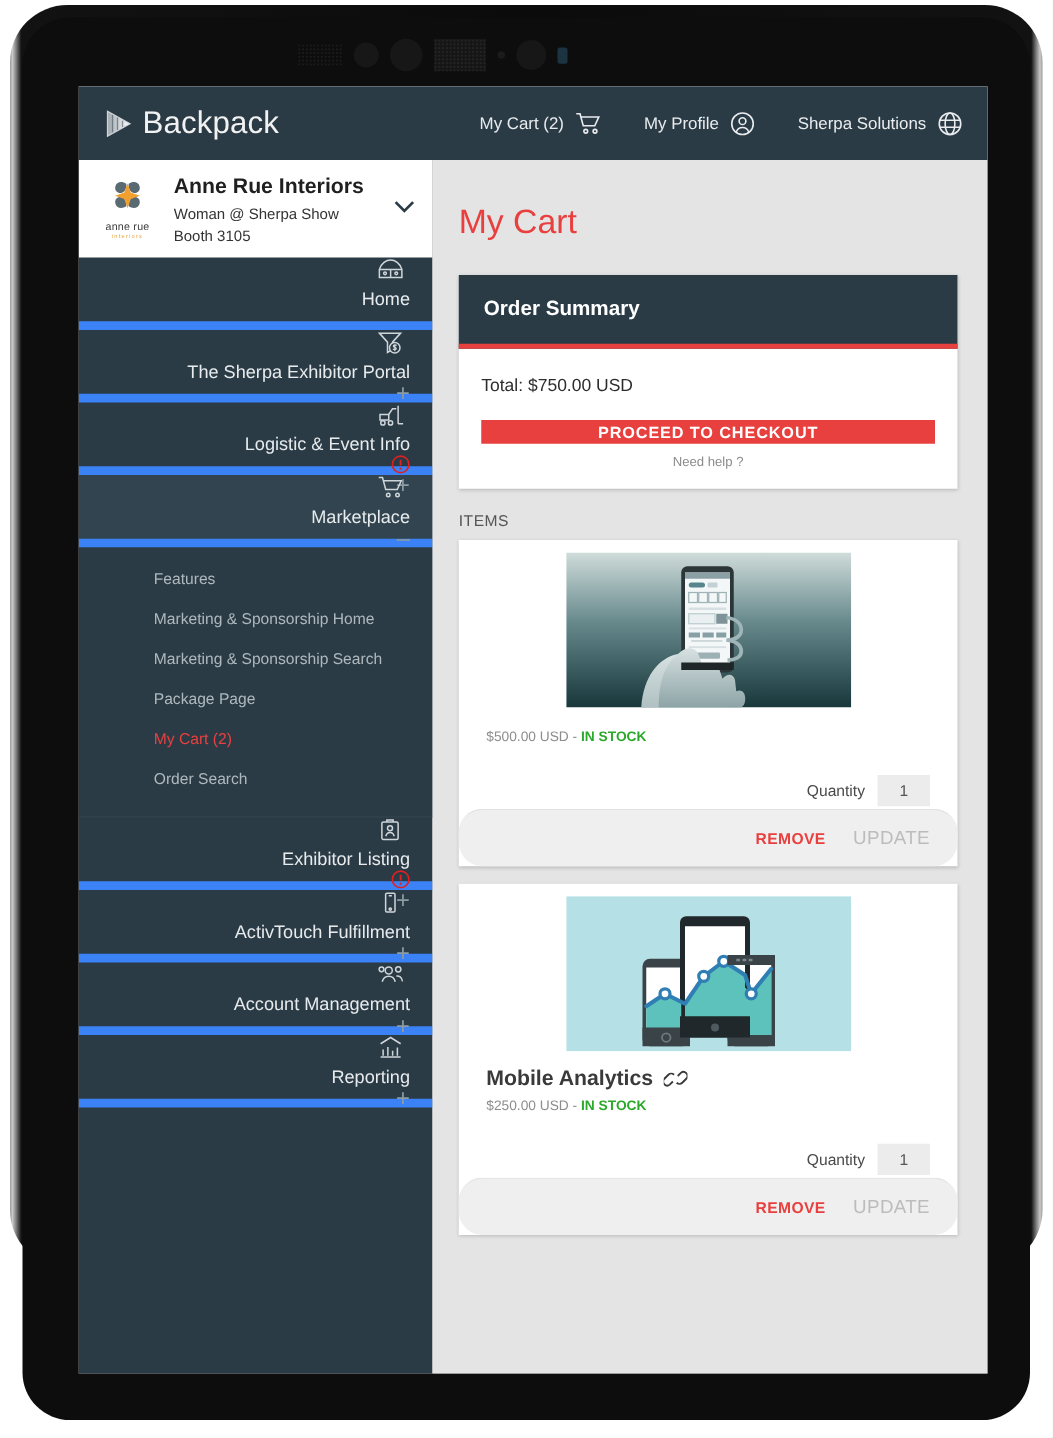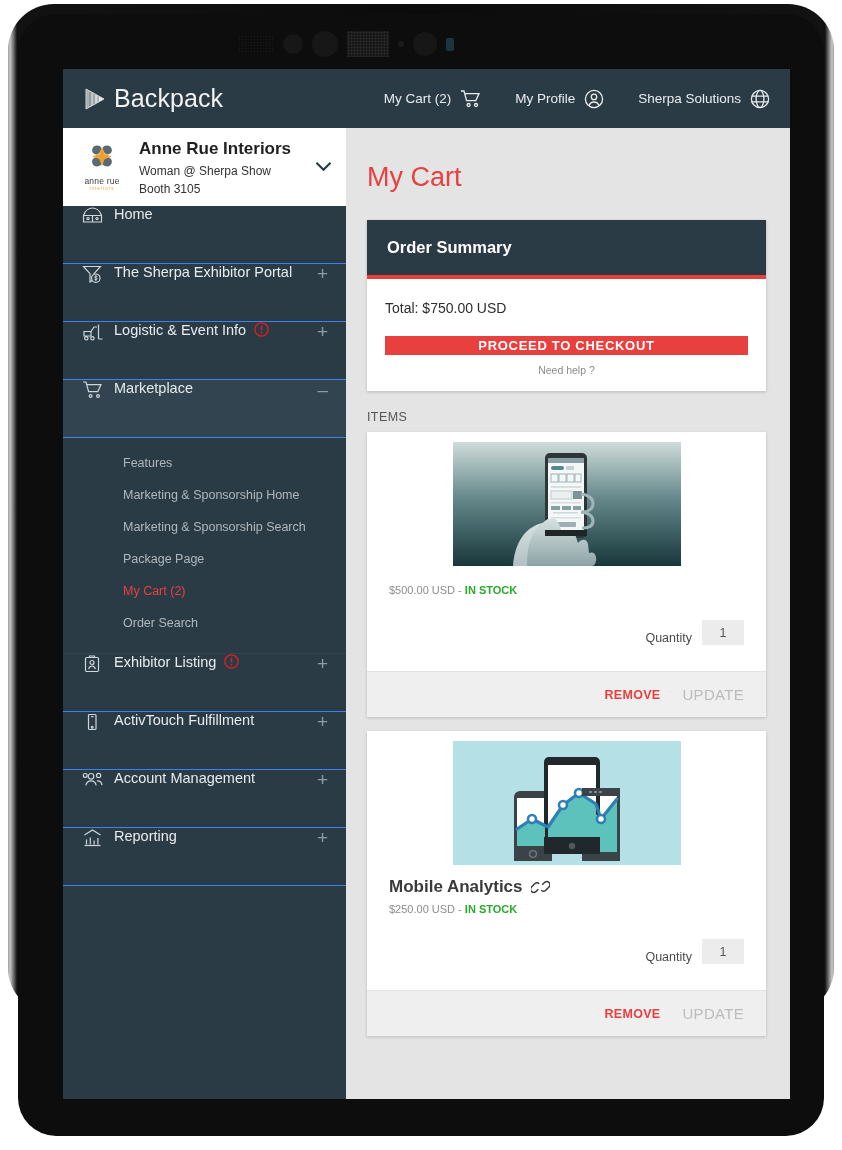--- a/index.html
+++ b/index.html
@@ -100,24 +100,25 @@
   #company-logo { width: 54px; flex: 0 0 54px; text-align: center; }
   #company-logo svg { display: block; margin: 0 auto; }
   #logo-word { font-size: 8.5px; color: #3c3c3c; letter-spacing: .2px; margin-top: 1px; }
   #logo-sub { font-size: 4.5px; color: #e8a33d; letter-spacing: 1px; }
   #company-info { margin-left: 10px; flex: 1; }
   #company-name { font-size: 17px; font-weight: 700; color: #1f1f1f; line-height: 1.55; }
   #company-line2, #company-line3 { font-size: 12px; color: #333; line-height: 1.5; }
   #company-caret { color: #2b3b46; }
 
   .nav-item {
-    height: 58px; display: flex; align-items: flex-start;
+    height: 58px; display: flex; align-items: flex-end;
     padding: 0 18px 0 19px;
-    border-bottom: 1px solid #3b82f6;
+    border-bottom: 7px solid #3b82f6;
     cursor: pointer;
+    flex-direction: column;
   }
   .nav-item.active { background: #32444f; }
   .nav-ico { width: 26px; flex: 0 0 26px; color: #cfd6da; }
   .nav-ico svg { display: block; }
   .nav-label { font-size: 14.5px; color: #e7ebed; margin-left: 6px; }
   .nav-alert { margin-left: 8px; display: inline-flex; }
   .nav-toggle { margin-left: auto; color: #8d9ba3; font-size: 19px; line-height: 1; }
 
   .sub-list { background: #2b3b46; padding: 9px 0 14px 12px; border-bottom: 1px solid #34444e; }
   .sub-item {
@@ -174,33 +175,33 @@
   .item-media { padding: 10px 0 0 0; text-align: center; }
   .item-img { width: 228px; height: 124px; display: inline-block; vertical-align: top; }
   .item-body { padding: 12px 20px 8px 22px; }
   .item-title {
     font-size: 17px; font-weight: 700; color: #3a3a3a;
     display: flex; align-items: center; gap: 8px;
   }
   .item-meta { font-size: 11px; color: #8d8d8d; margin-top: 6px; }
   .item-meta b { color: #2aa92a; font-weight: 700; }
   .item-qty {
-    display: flex; align-items: flex-end; justify-content: flex-end;
-    gap: 10px; padding: 16px 22px 26px 0;
+    display: flex; align-items: center; justify-content: flex-end;
+    gap: 10px; padding: 16px 22px 2px 0;
   }
   .qty-label { font-size: 12.5px; color: #4a4a4a; }
   .qty-input {
     width: 42px; height: 25px; background: #ececec; border: 0;
     text-align: center; font-size: 12.5px; color: #555;
     font-family: "Liberation Sans", sans-serif;
   }
   .item-actions {
     background: #efefef; border-top: 1px solid #e2e2e2;
     display: flex; justify-content: flex-end; align-items: center;
-    gap: 22px; padding: 14px 22px 14px 16px;
+    gap: 22px; padding: 14px 22px 14px 16px; border-radius: 19px;
   }
   .act-remove {
     font-size: 12.5px; font-weight: 700; color: #e8403f;
     letter-spacing: .3px; cursor: pointer;
   }
   .act-update {
     font-size: 15px; font-weight: 400; color: #bcbcbc;
     letter-spacing: .3px; cursor: default;
   }
 

